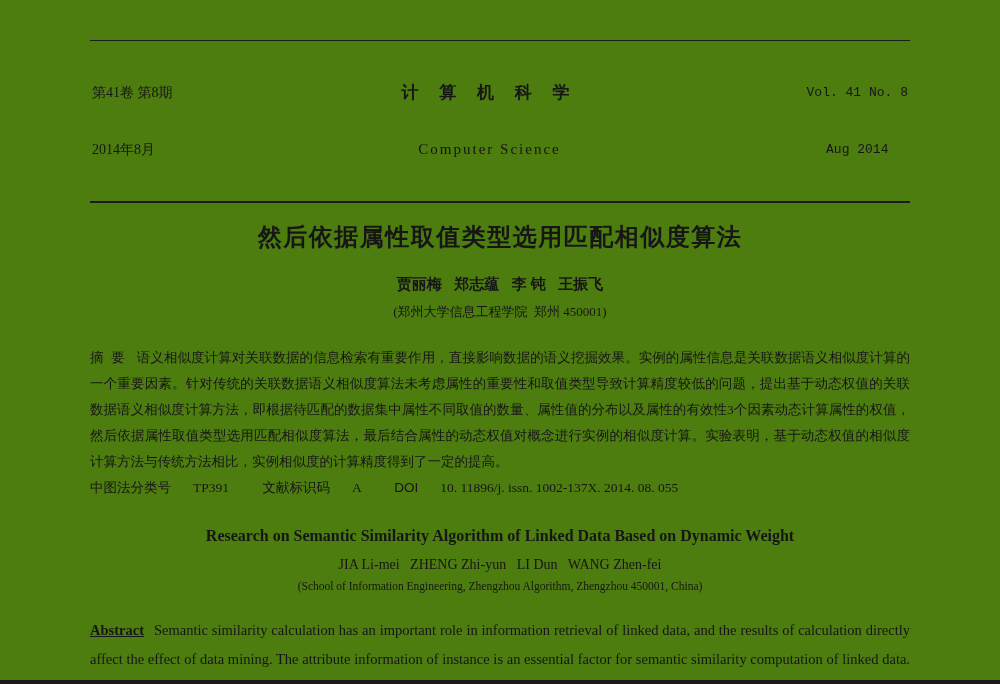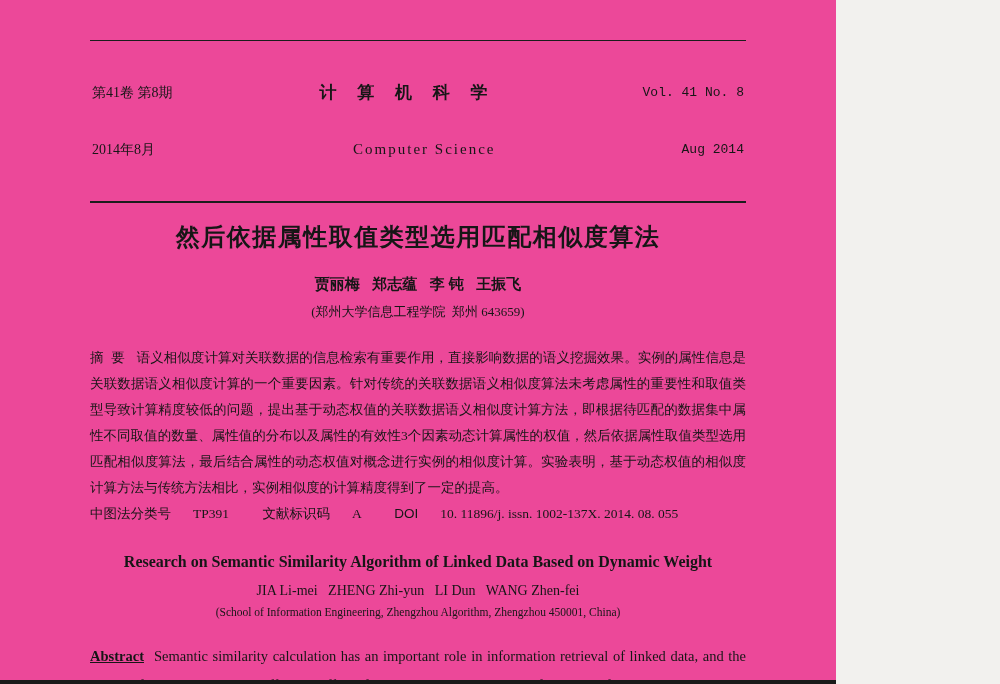--- a/index.html
+++ b/index.html
@@ -4,39 +4,39 @@
 <style>
   * { box-sizing: border-box; margin: 0; padding: 0; }
   html, body { width: 1000px; height: 684px; }
   body {
     overflow: hidden;
     background: #f2f1ee;
     font-family: "Liberation Serif", "DejaVu Serif", serif;
   }
   .page {
     position: relative;
-    width: 836px;
+    width: 1000px;
     height: 684px;
-    background: #ec4899;
+    background: #4d7c0f;
     color: #161616;
     overflow: hidden;
   }
   .content { padding: 40px 90px 0 90px; }
 
   .rule { background: #1c1c1c; height: 2px; }
   .rule.thin { height: 1px; }
 
   .header {
     display: flex;
     justify-content: space-between;
     align-items: center;
     padding: 4px 2px;
     min-height: 42px;
   }
-  .hcol { font-size: 14px; line-height: 19px; text-align: right; white-space: pre-wrap; }
+  .hcol { font-size: 14px; line-height: 19px; text-align: center; white-space: pre-wrap; }
   .hcol.left { text-align: left; }
   .jname-cn {
     font-size: 17px;
     letter-spacing: 8px;
     font-weight: bold;
     font-family: "Liberation Sans", "DejaVu Sans", sans-serif;
   }
   .jname-en { font-size: 15px; letter-spacing: 2px; }
   .hcol.right { font-size: 13px; font-family: Liberation Mono, monospace; }
 
@@ -139,21 +139,21 @@
         <div>Aug 2014</div>
       </div>
     </div>
 
     <div class="rule"></div>
 
     <h1 class="title-cn">然后依据属性取值类型选用匹配相似度算法</h1>
 
     <div class="authors-cn">贾丽梅   郑志蕴   李 钝   王振飞</div>
 
-    <div class="affil-cn">(郑州大学信息工程学院  郑州 643659)</div>
+    <div class="affil-cn">(郑州大学信息工程学院  郑州 450001)</div>
 
     <p class="para abstract-cn">
       <b class="cn-label">摘  要</b><span>语义相似度计算对关联数据的信息检索有重要作用，直接影响数据的语义挖掘效果。实例的属性信息是关联数据语义相似度计算的一个重要因素。针对传统的关联数据语义相似度算法未考虑属性的重要性和取值类型导致计算精度较低的问题，提出基于动态权值的关联数据语义相似度计算方法，即根据待匹配的数据集中属性不同取值的数量、属性值的分布以及属性的有效性3个因素动态计算属性的权值，然后依据属性取值类型选用匹配相似度算法，最后结合属性的动态权值对概念进行实例的相似度计算。实验表明，基于动态权值的相似度计算方法与传统方法相比，实例相似度的计算精度得到了一定的提高。</span>
     </p>
 
 
     <p class="para clc-line">
       <b class="cn-label">中图法分类号</b><span class="val">TP391</span>
       <b class="cn-label gap">文献标识码</b><span class="val">A</span>
       <b class="cn-label gap">DOI</b><span class="val">10. 11896/j. issn. 1002-137X. 2014. 08. 055</span>

